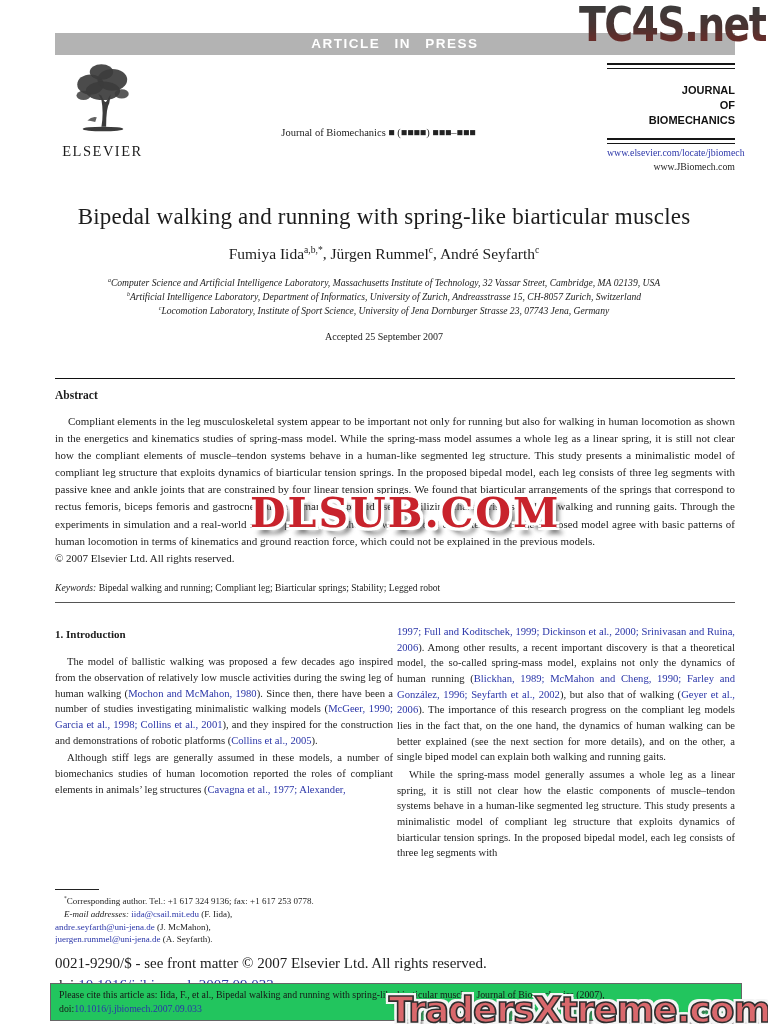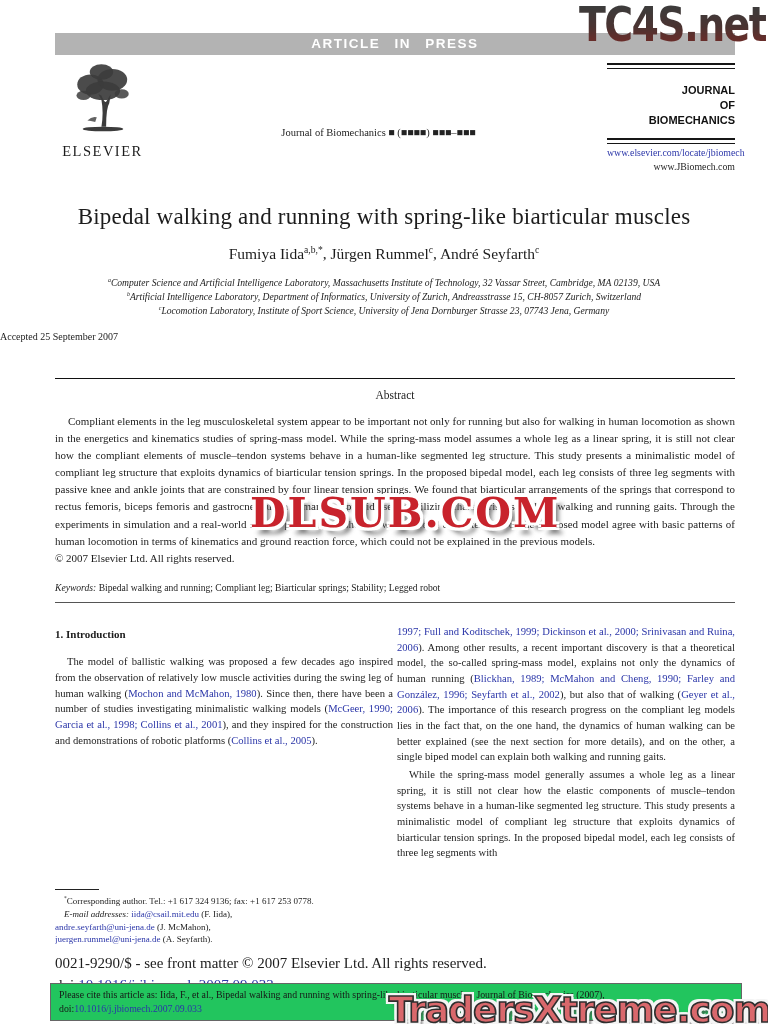--- a/index.html
+++ b/index.html
@@ -25,25 +25,25 @@
   .right-col{width:128px;text-align:right;font-family:"Liberation Sans","DejaVu Sans",sans-serif;}
   .dbl-rule{border-top:2px solid #161616;border-bottom:1px solid #161616;height:3px;margin:2px 0;}
   .jname{font-weight:bold;font-size:11px;line-height:1.35;margin:14px 0 10px 0;color:#111;}
   .jlink{font-family:"Liberation Serif","DejaVu Serif",serif;font-size:9.8px;line-height:1.45;color:#222;}
   .blue{color:var(--link-blue,#2a35a8);}
   
   .title{margin:30px 40px 0 40px;text-align:center;font-weight:normal;
     font-size:23px;letter-spacing:0.2px;}
   .authors{margin-top:15px;text-align:center;font-size:15.5px;}
   .affils{margin-top:13px;text-align:center;font-style:italic;font-size:9.6px;line-height:1.45;color:#222;}
-  .accepted{margin-top:13px;text-align:left;font-size:10px;}
+  .accepted{margin-top:13px;text-align:center;font-size:10px;}
   
   .rule{margin:0 33px 0 55px;border-top:1px solid #333;}
   .rule.top{margin-top:36px;border-top-width:1.5px;border-color:#111;}
-  .abs-head{margin:10px 33px 0 55px;font-weight:normal;font-size:11.5px;text-align:center;}
+  .abs-head{margin:10px 33px 0 55px;font-weight:bold;font-size:11.5px;}
   .abs-text{margin:12px 33px 0 55px;font-size:11px;line-height:1.56;text-align:justify;text-indent:13px;}
   .abs-copy{margin:0 33px 0 55px;font-size:11px;line-height:1.56;}
   .keywords{margin:15px 33px 0 55px;font-size:9.6px;color:#222;}
   .rule.kw{margin-top:9px;border-color:#555;}
   
   .cols{margin:21px 33px 0 55px;display:flex;gap:4px;height:322px;overflow:hidden;
     font-size:10.6px;line-height:1.48;text-align:justify;}
   .col{flex:1;display:flex;flex-direction:column;}
   .sec-head{font-weight:bold;font-size:11px;margin:2px 0 12px 0;text-align:left;}
   .para{margin:0 0 2px 0;}
@@ -147,20 +147,21 @@
   <div class="abs-head">Abstract</div>
   <p class="abs-text">Compliant elements in the leg musculoskeletal system appear to be important not only for running but also for walking in human locomotion as shown in the energetics and kinematics studies of spring-mass model. While the spring-mass model assumes a whole leg as a linear spring, it is still not clear how the compliant elements of muscle–tendon systems behave in a human-like segmented leg structure. This study presents a minimalistic model of compliant leg structure that exploits dynamics of biarticular tension springs. In the proposed bipedal model, each leg consists of three leg segments with passive knee and ankle joints that are constrained by four linear tension springs. We found that biarticular arrangements of the springs that correspond to rectus femoris, biceps femoris and gastrocnemius in human legs provide self-stabilizing characteristics for both walking and running gaits. Through the experiments in simulation and a real-world robotic platform, we show how behavioral characteristics of the proposed model agree with basic patterns of human locomotion in terms of kinematics and ground reaction force, which could not be explained in the previous models.</p>
   <p class="abs-copy">© 2007 Elsevier Ltd. All rights reserved.</p>
   <div class="keywords"><span class="italic">Keywords: </span><span>Bipedal walking and running; Compliant leg; Biarticular springs; Stability; Legged robot</span></div>
   <div class="rule kw"></div>
 
   <div class="cols">
     <div class="col">
       <div class="sec-head">1.  Introduction</div>
       <p class="para indent"><span>The model of ballistic walking was proposed a few decades ago inspired from the observation of relatively low muscle activities during the swing leg of human walking (</span><span class="cite">Mochon and McMahon, 1980</span><span>). Since then, there have been a number of studies investigating minimalistic walking models (</span><span class="cite">McGeer, 1990; Garcia et al., 1998; Collins et al., 2001</span><span>), and they inspired for the construction and demonstrations of robotic platforms (</span><span class="cite">Collins et al., 2005</span><span>).</span></p>
+      <p class="para indent"><span>Although stiff legs are generally assumed in these models, a number of biomechanics studies of human locomotion reported the roles of compliant elements in animals’ leg structures (</span><span class="cite">Cavagna et al., 1977; Alexander,</span></p>
       <div class="fn-block">
         <div class="fn-rule"></div>
         <div class="fn-line ind"><span class="sup">*</span><span>Corresponding author. Tel.: +1 617 324 9136; fax: +1 617 253 0778.</span></div>
         <div class="fn-line ind"><span class="italic">E-mail addresses: </span><span class="cite">iida@csail.mit.edu</span><span> (F. Iida),</span></div>
         <div class="fn-line"><span class="cite">andre.seyfarth@uni-jena.de</span><span> (J. McMahon),</span></div>
         <div class="fn-line"><span class="cite">juergen.rummel@uni-jena.de</span><span> (A. Seyfarth).</span></div>
       </div>
     </div>
     <div class="col">
       <p class="para"><span class="cite">1997; Full and Koditschek, 1999; Dickinson et al., 2000; Srinivasan and Ruina, 2006</span><span>). Among other results, a recent important discovery is that a theoretical model, the so-called spring-mass model, explains not only the dynamics of human running (</span><span class="cite">Blickhan, 1989; McMahon and Cheng, 1990; Farley and González, 1996; Seyfarth et al., 2002</span><span>), but also that of walking (</span><span class="cite">Geyer et al., 2006</span><span>). The importance of this research progress on the compliant leg models lies in the fact that, on the one hand, the dynamics of human walking can be better explained (see the next section for more details), and on the other, a single biped model can explain both walking and running gaits.</span></p>

